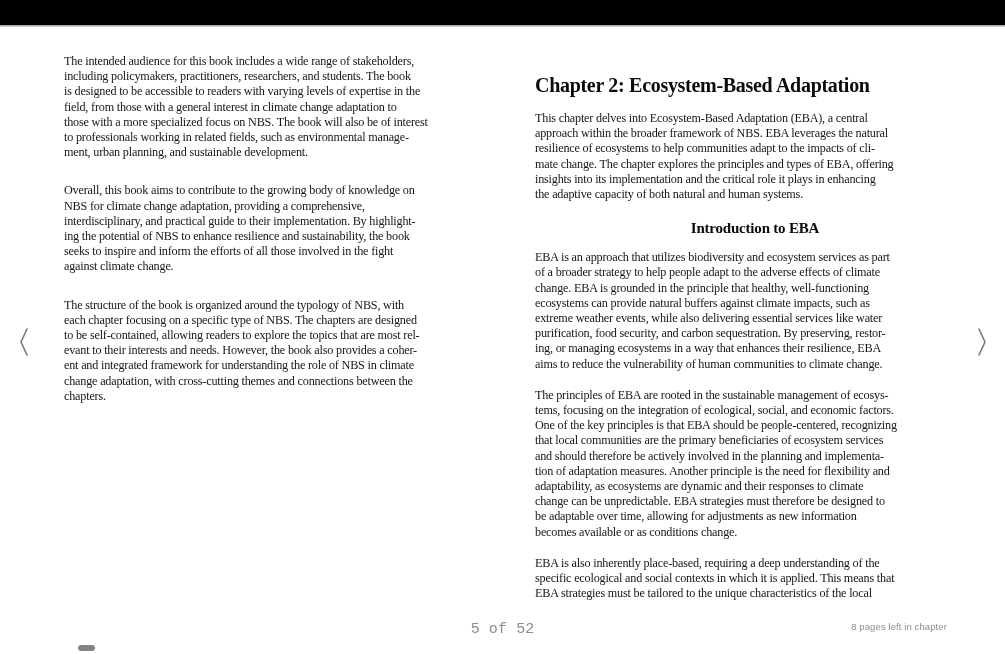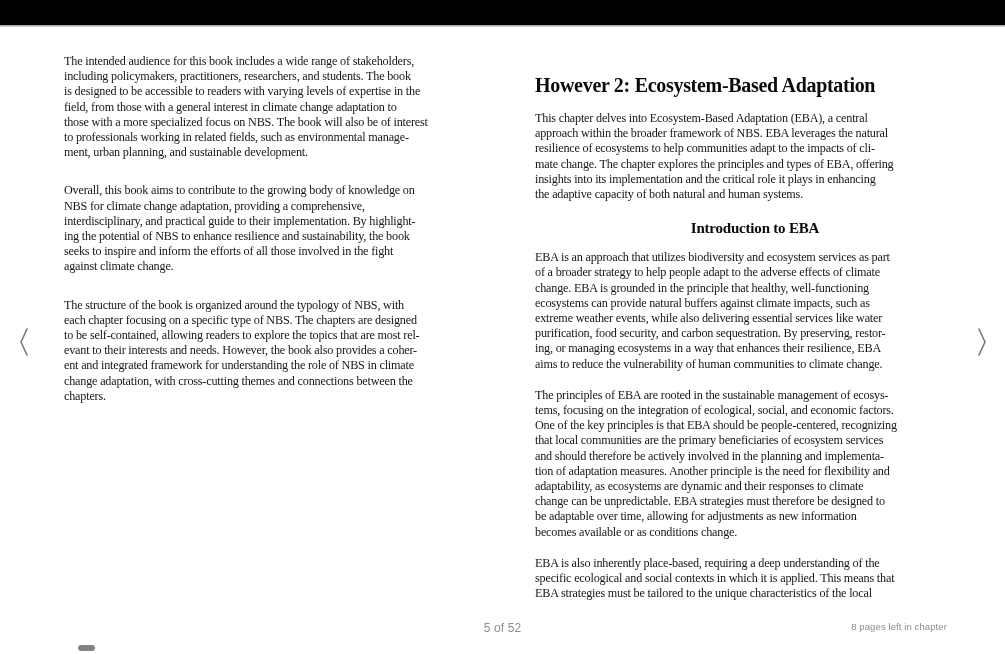--- a/index.html
+++ b/index.html
@@ -46,22 +46,22 @@
     width: 30px; height: 48px;
     background: none; border: none; padding: 0;
     display: flex; align-items: center; justify-content: center;
     cursor: pointer;
   }
   .nav-prev { left: 8px; }
   .nav-next { left: 967px; }
   .footer-progress {
     position: absolute; left: 0; top: 621px; width: 1005px;
     text-align: center;
-    font-family: Liberation Sans, sans-serif;
-    font-size: 12px; color: #8d8d8d;
+    font-family: Liberation Mono, monospace;
+    font-size: 15px; color: #8d8d8d;
     letter-spacing: 0.1px;
   }
   .footer-pagesleft {
     position: absolute; top: 621px; right: 58px;
     font-family: "Liberation Sans", sans-serif;
     font-size: 9.5px; color: #8d8d8d;
     letter-spacing: 0.1px;
   }
   .pill {
     position: absolute; left: 78px; top: 645px;
@@ -92,21 +92,21 @@
   <p>The structure of the book is organized around the typology of NBS, with
 each chapter focusing on a specific type of NBS. The chapters are designed
 to be self-contained, allowing readers to explore the topics that are most rel-
 evant to their interests and needs. However, the book also provides a coher-
 ent and integrated framework for understanding the role of NBS in climate
 change adaptation, with cross-cutting themes and connections between the
 chapters.</p>
 </div>
 
 <div class="page page-right">
-  <h1 class="chapter-title">However 2: Ecosystem-Based Adaptation</h1>
+  <h1 class="chapter-title">Chapter 2: Ecosystem-Based Adaptation</h1>
   <p>This chapter delves into Ecosystem-Based Adaptation (EBA), a central
 approach within the broader framework of NBS. EBA leverages the natural
 resilience of ecosystems to help communities adapt to the impacts of cli-
 mate change. The chapter explores the principles and types of EBA, offering
 insights into its implementation and the critical role it plays in enhancing
 the adaptive capacity of both natural and human systems.</p>
   <h2 class="section-heading">Introduction to EBA</h2>
   <p>EBA is an approach that utilizes biodiversity and ecosystem services as part
 of a broader strategy to help people adapt to the adverse effects of climate
 change. EBA is grounded in the principle that healthy, well-functioning

